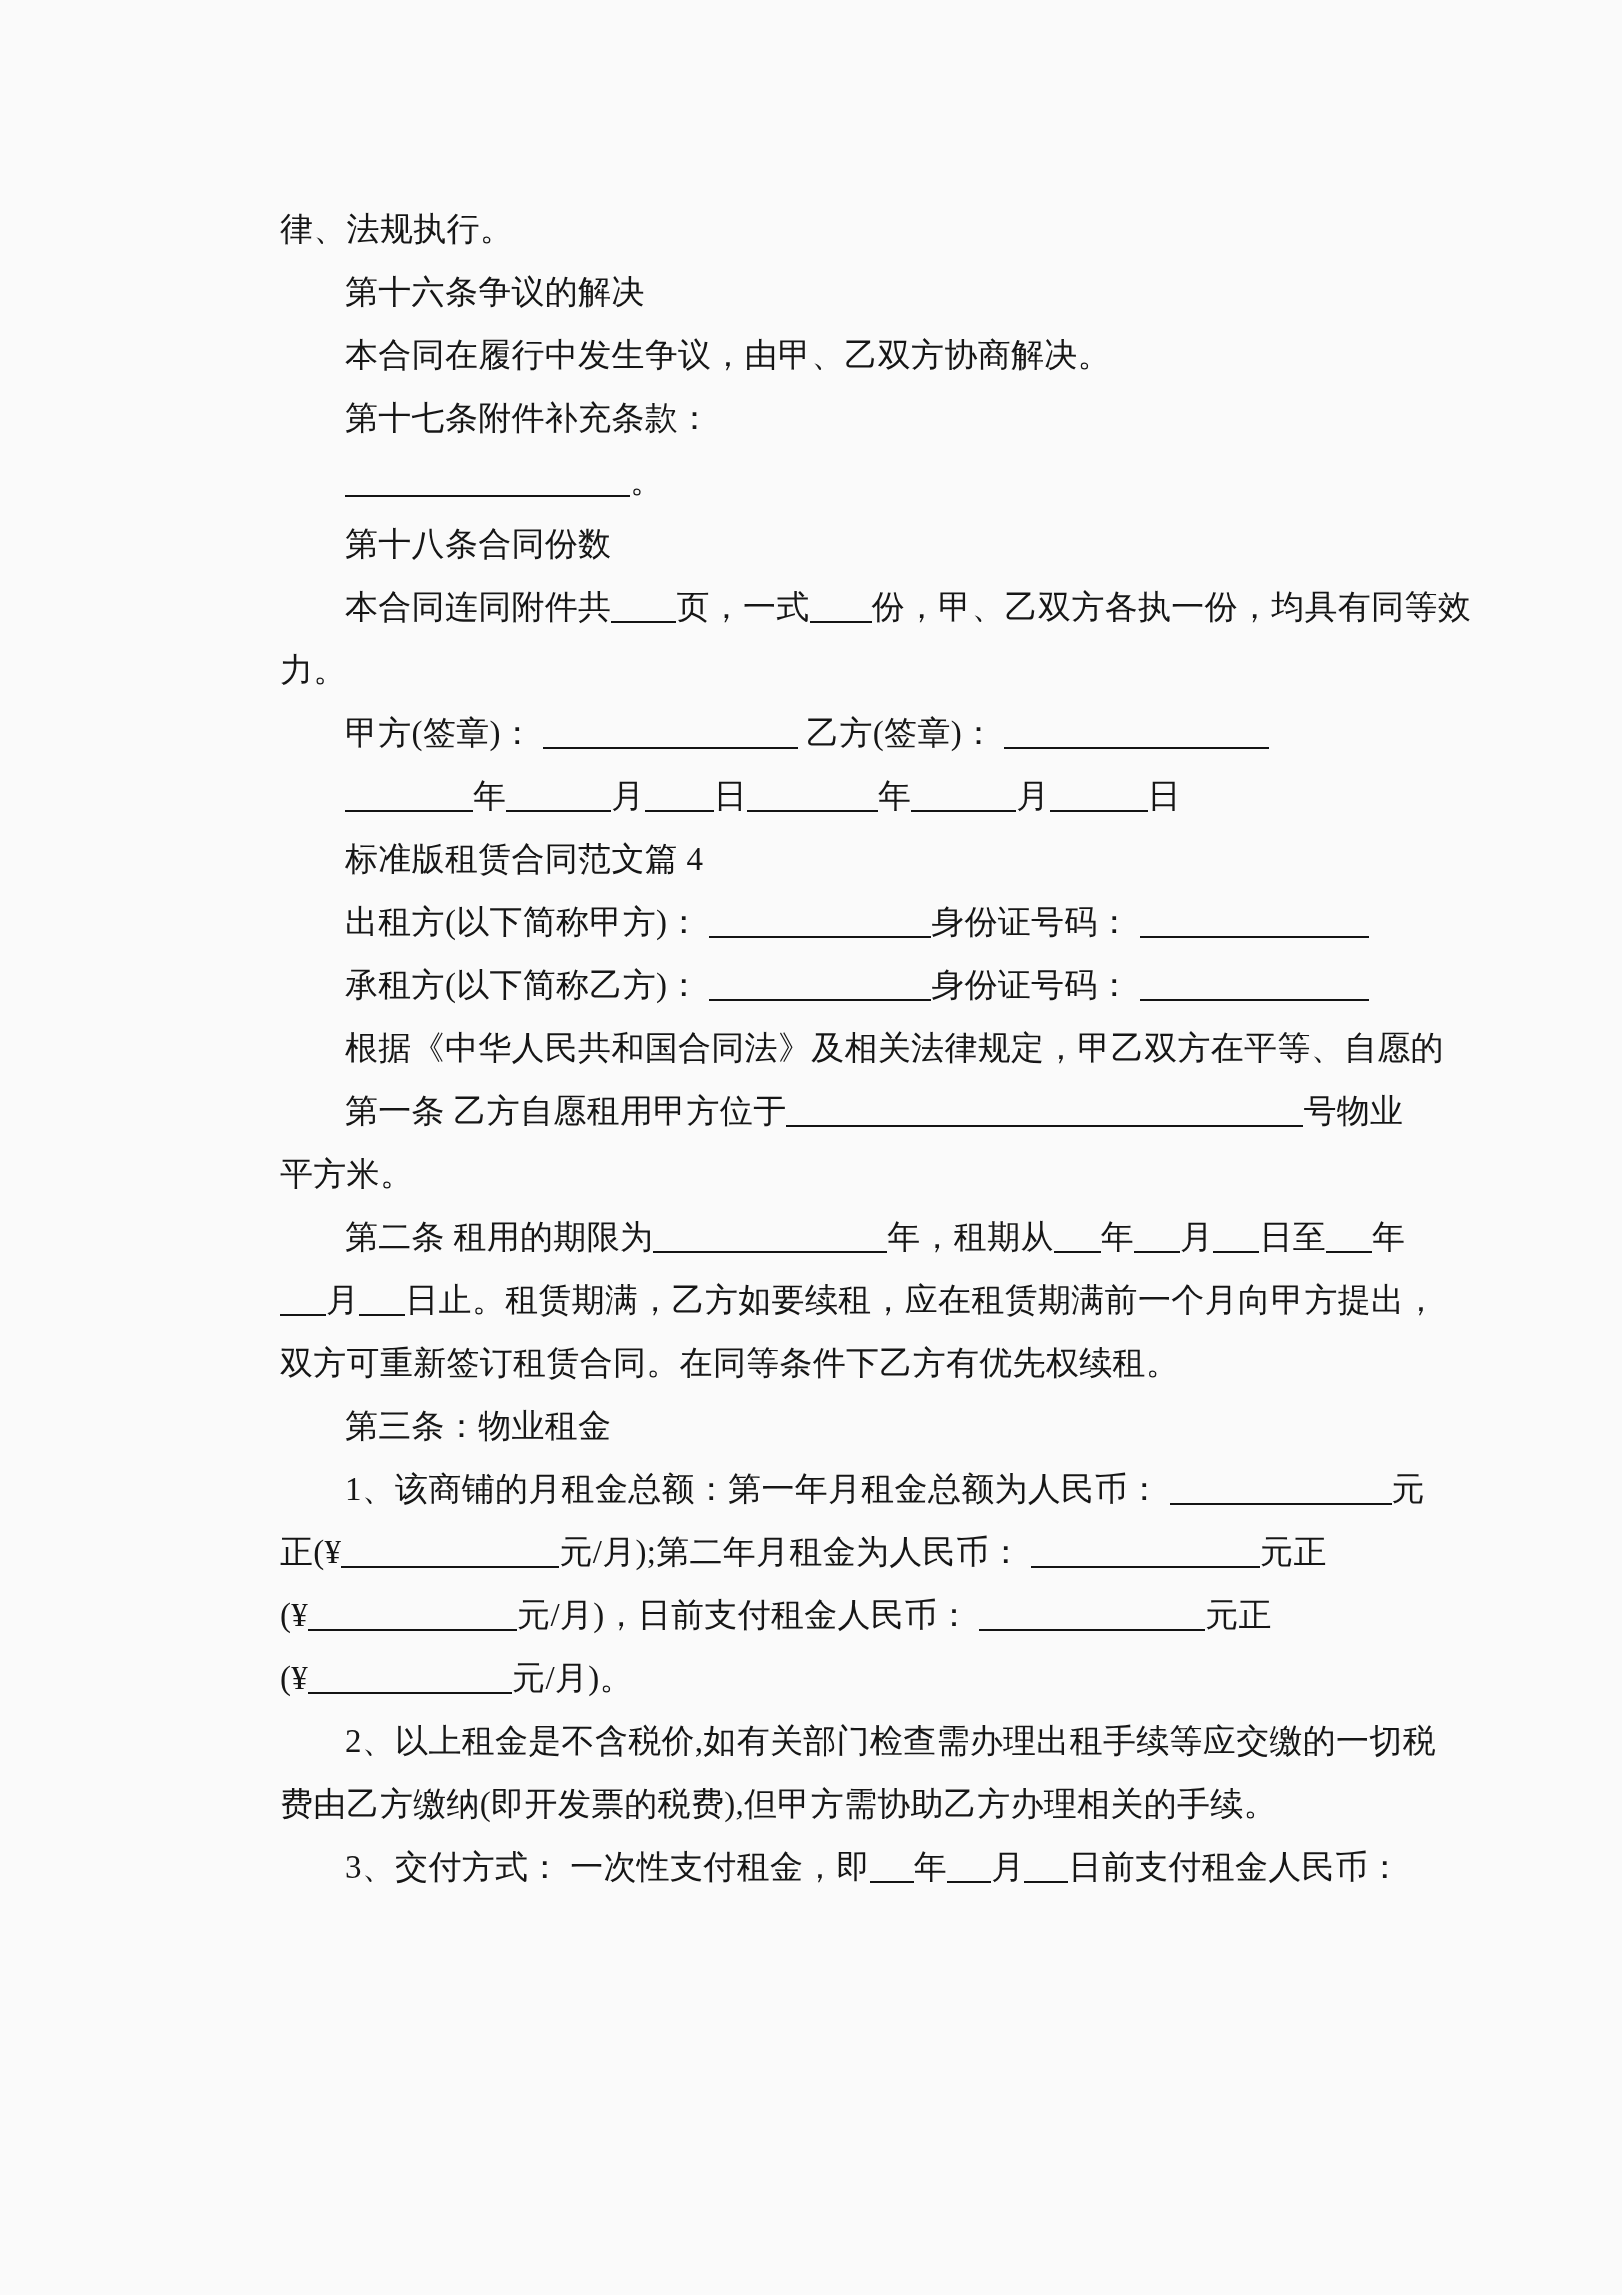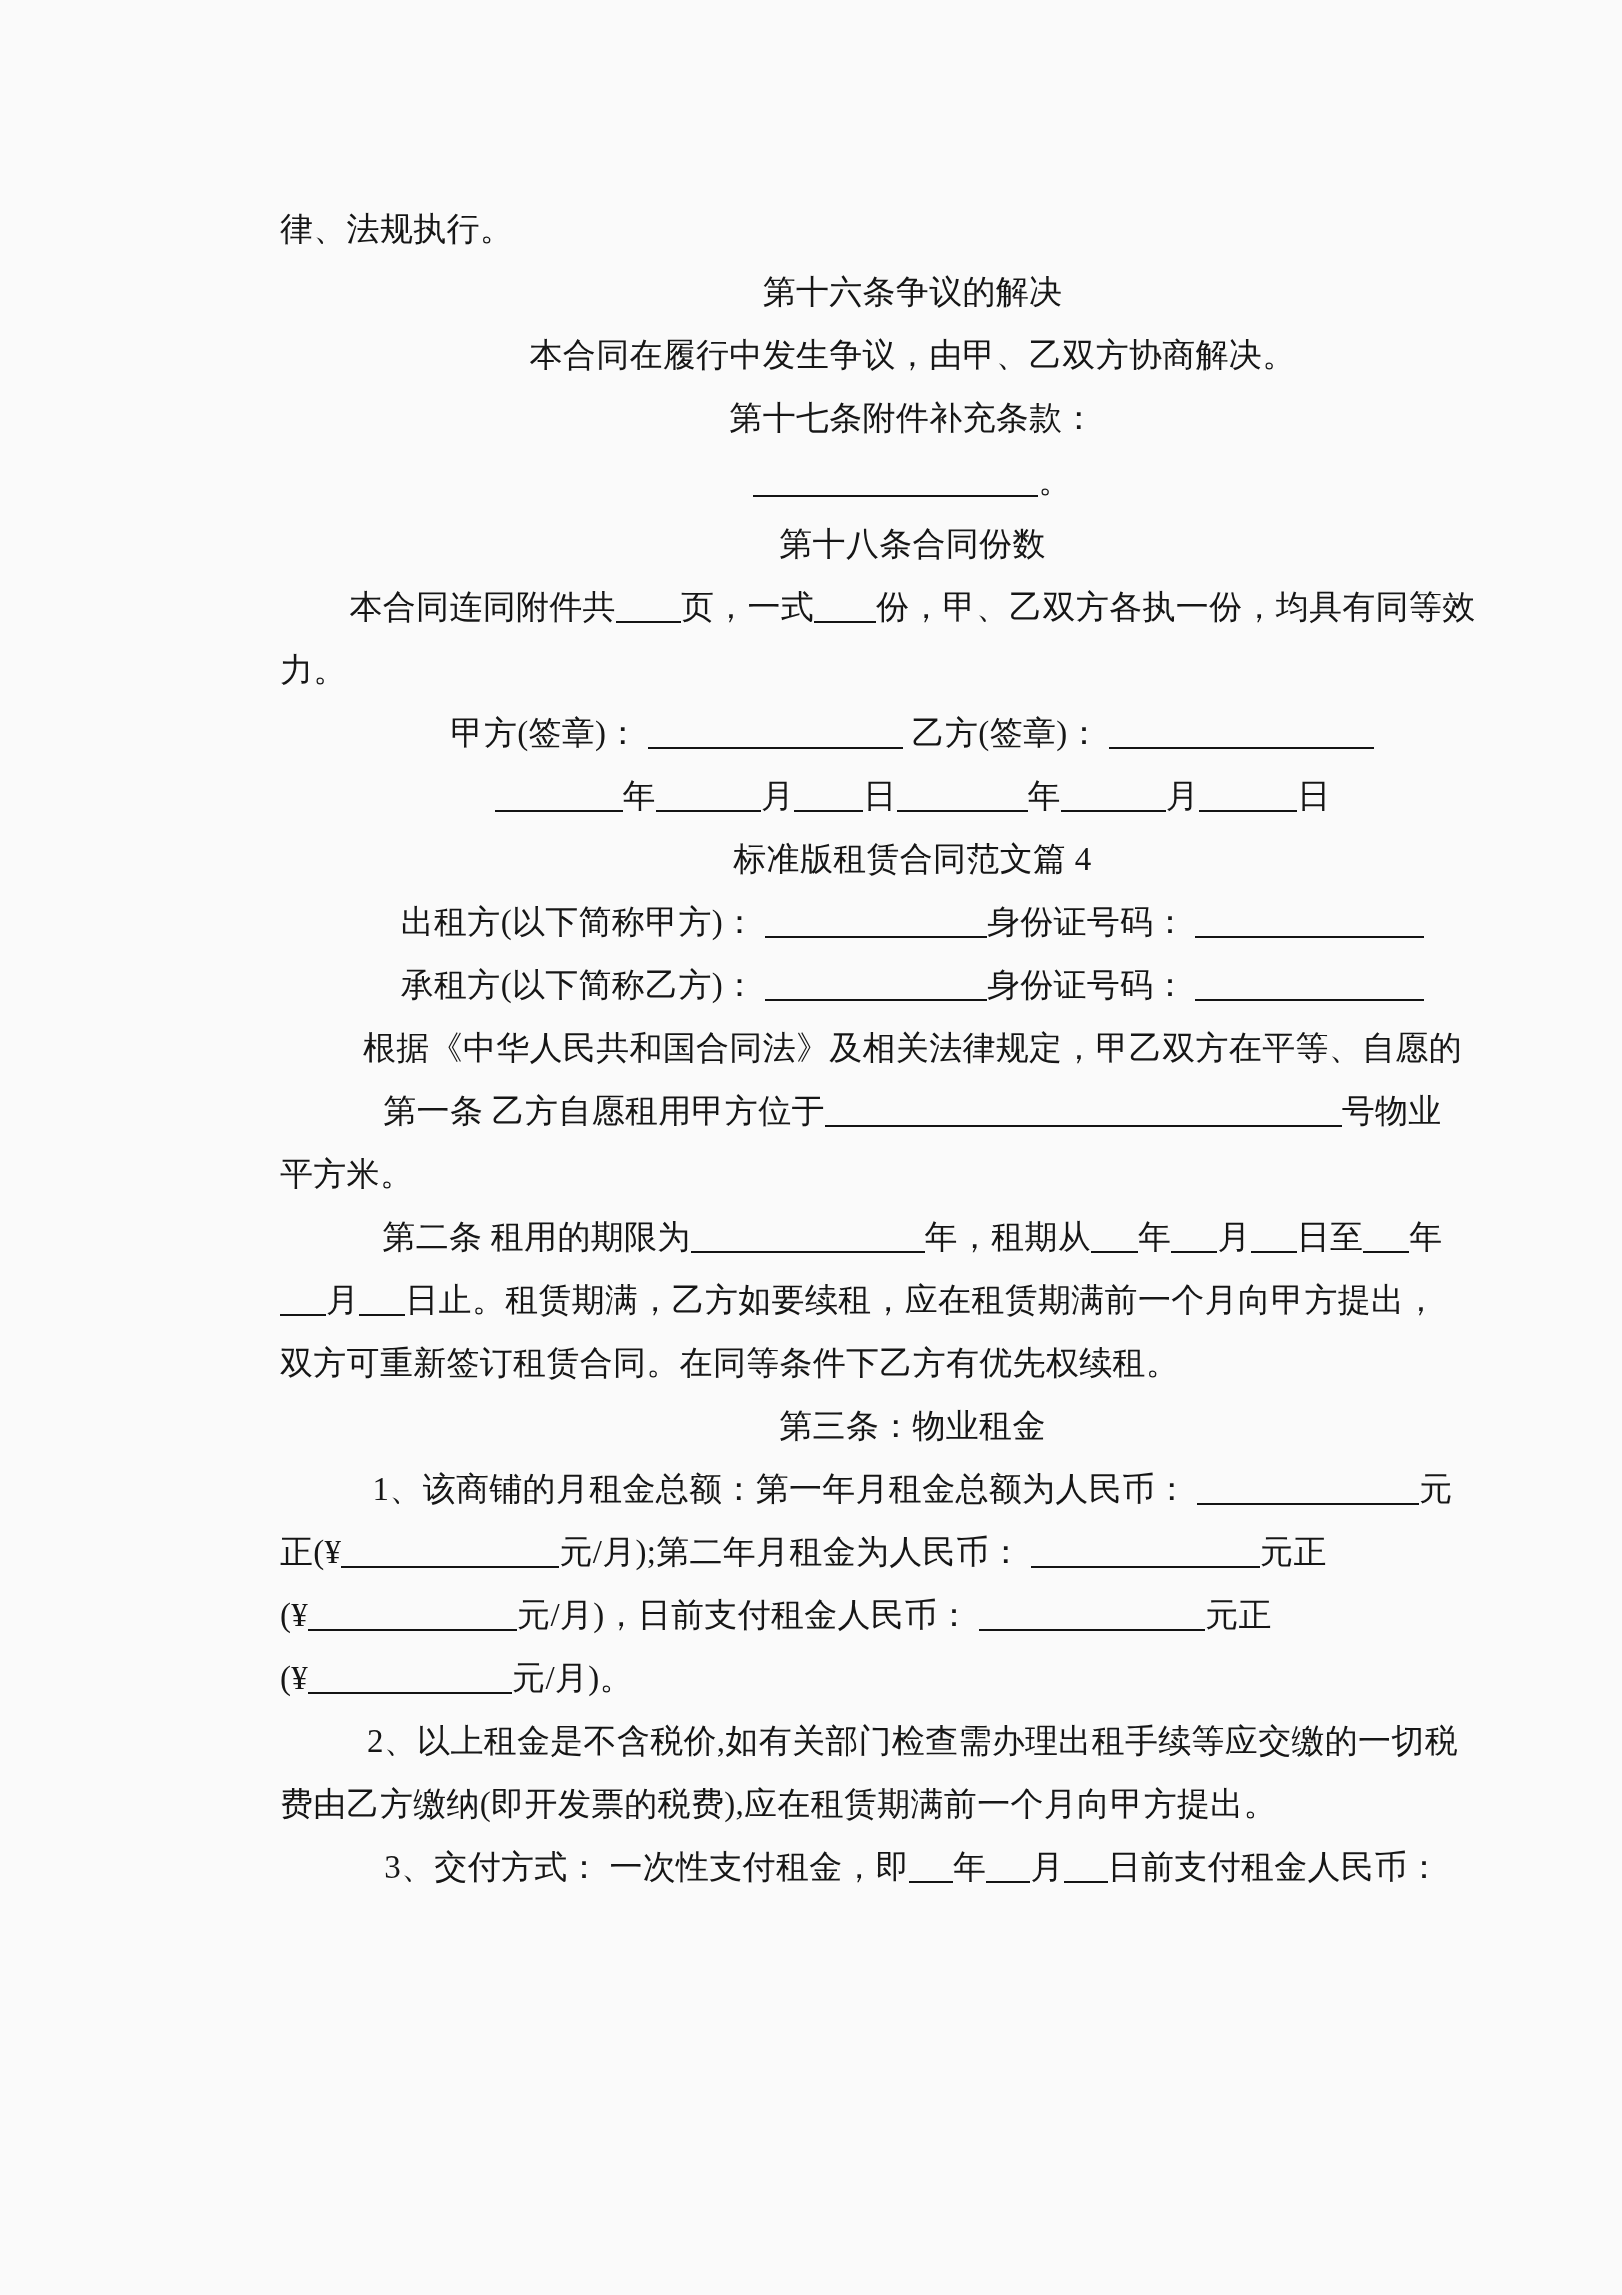--- a/index.html
+++ b/index.html
@@ -21,21 +21,20 @@
   }
   .content {
     padding: 198px 183px 0 240px;
   }
   p.line {
     margin: 0;
     white-space: nowrap;
   }
   p.line.indent {
     padding-left: 65px;
-    text-align: center;
   }
   span.seg {
     letter-spacing: 0.3px;
   }
   span.blank {
     display: inline-block;
     height: 0.92em;
     border-bottom: 2.6px solid #141414;
     margin-bottom: -0.14em;
   }
@@ -63,17 +62,17 @@
       <p class="line"><span class="seg">平方米。</span></p>
       <p class="line indent"><span class="seg">第二条 租用的期限为</span><span class="blank" style="width: 234px;"></span><span class="seg">年，租期从</span><span class="blank" style="width: 47px;"></span><span class="seg">年</span><span class="blank" style="width: 46px;"></span><span class="seg">月</span><span class="blank" style="width: 46px;"></span><span class="seg">日至</span><span class="blank" style="width: 46px;"></span><span class="seg">年</span></p>
       <p class="line"><span class="blank" style="width: 46px;"></span><span class="seg">月</span><span class="blank" style="width: 46px;"></span><span class="seg">日止。租赁期满，乙方如要续租，应在租赁期满前一个月向甲方提出，</span></p>
       <p class="line"><span class="seg">双方可重新签订租赁合同。在同等条件下乙方有优先权续租。</span></p>
       <p class="line indent"><span class="seg">第三条：物业租金</span></p>
       <p class="line indent"><span class="seg">1、该商铺的月租金总额：第一年月租金总额为人民币： </span><span class="blank" style="width: 222px;"></span><span class="seg">元</span></p>
       <p class="line"><span class="seg">正(¥</span><span class="blank" style="width: 218px;"></span><span class="seg">元/月);第二年月租金为人民币： </span><span class="blank" style="width: 229px;"></span><span class="seg">元正</span></p>
       <p class="line"><span class="seg">(¥</span><span class="blank" style="width: 209px;"></span><span class="seg">元/月)，日前支付租金人民币： </span><span class="blank" style="width: 226px;"></span><span class="seg">元正</span></p>
       <p class="line"><span class="seg">(¥</span><span class="blank" style="width: 204px;"></span><span class="seg">元/月)。</span></p>
       <p class="line indent"><span class="seg">2、以上租金是不含税价,如有关部门检查需办理出租手续等应交缴的一切税</span></p>
-      <p class="line"><span class="seg">费由乙方缴纳(即开发票的税费),应在租赁期满前一个月向甲方提出。</span></p>
+      <p class="line"><span class="seg">费由乙方缴纳(即开发票的税费),但甲方需协助乙方办理相关的手续。</span></p>
       <p class="line indent"><span class="seg">3、交付方式： 一次性支付租金，即</span><span class="blank" style="width: 44px;"></span><span class="seg">年</span><span class="blank" style="width: 44px;"></span><span class="seg">月</span><span class="blank" style="width: 44px;"></span><span class="seg">日前支付租金人民币：</span></p>
     </div>
 </div>
 
 
 </body></html>

